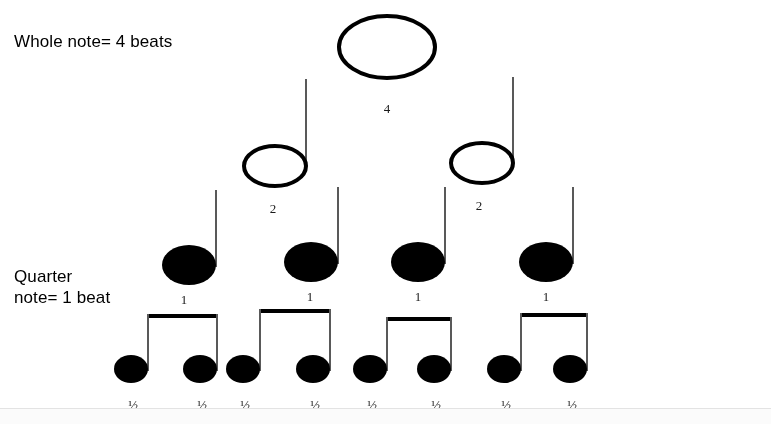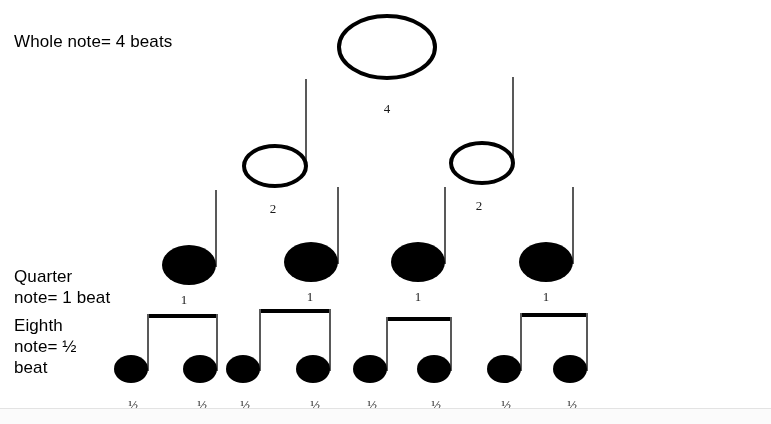--- a/index.html
+++ b/index.html
@@ -52,23 +52,20 @@
   }
 </style>
 </head>
 <body>
 
 <div id="canvas">
 
   <div class="row-label" id="label-whole" style="left: 14px; top: 31px;">Whole note= 4 beats</div>
   <div class="row-label" id="label-quarter" style="left: 14px; top: 237px; margin-top: 29px;">Quarter
 note= 1 beat</div>
-  <div class="row-label" id="label-eighth" style="left: 14px; top: 315px;">Eighth
-note= ½
-beat</div>
 
   <svg id="note-layer" viewBox="0 0 771 424">
     <g id="g-beams">
         <rect x="147" y="314" width="71" height="4" fill="#000000"></rect>
         <rect x="259" y="309" width="72" height="4" fill="#000000"></rect>
         <rect x="386" y="317" width="66" height="4" fill="#000000"></rect>
         <rect x="520" y="313" width="68" height="4" fill="#000000"></rect>
       </g>
     <g id="g-stems">
         <line x1="306" y1="79" x2="306" y2="167" stroke="#595959" stroke-width="2"></line>

